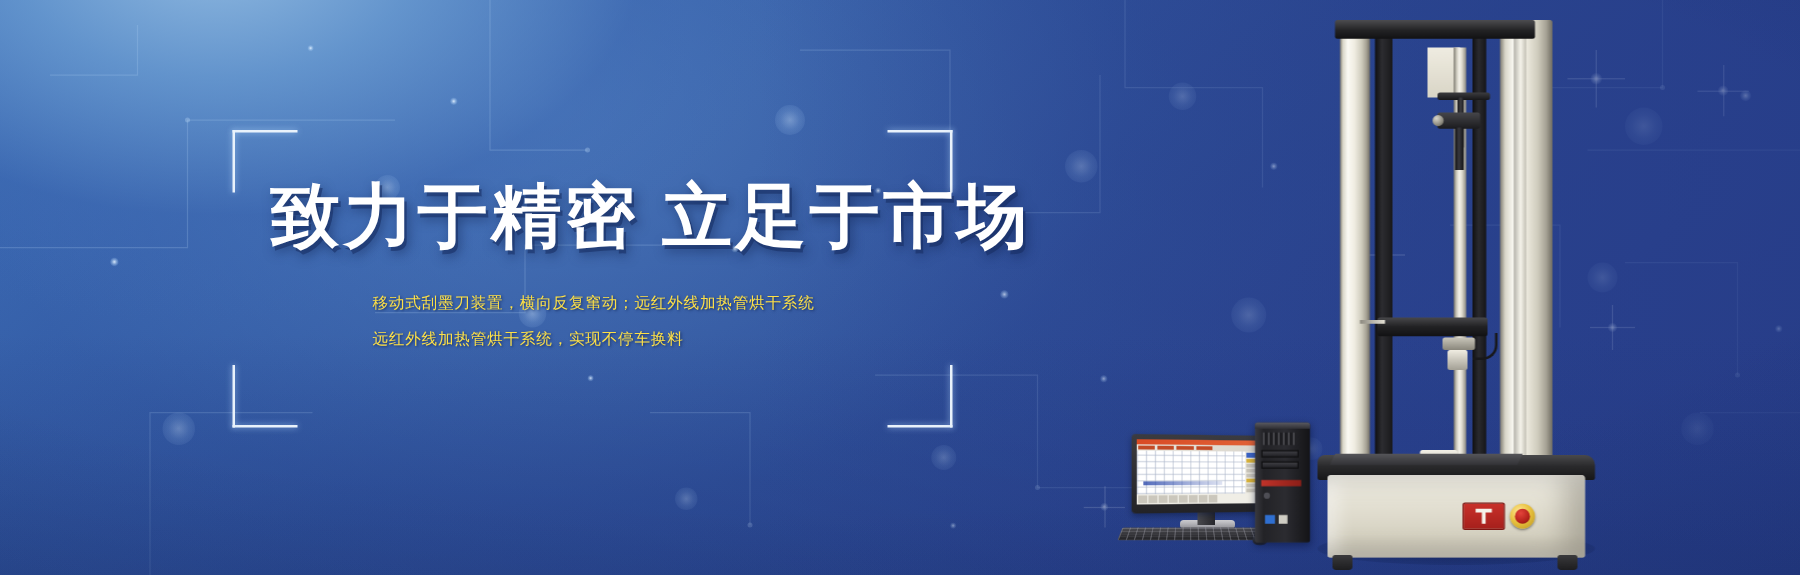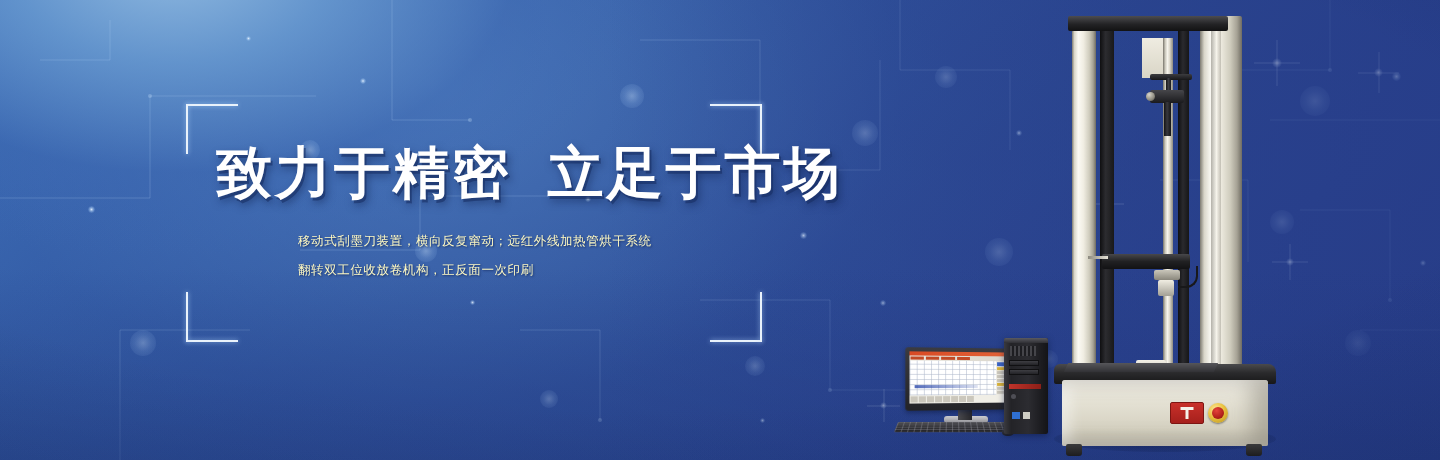--- a/index.html
+++ b/index.html
@@ -58,21 +58,21 @@
     background: radial-gradient(circle, rgba(255,255,255,0.95) 0%, rgba(220,238,255,0.5) 30%, rgba(200,228,255,0) 70%);
     border-radius: 50%;
   }
   .star::before, .star::after {
     content:""; position:absolute; background: rgba(225,240,255,0.35);
   }
   .star::before { left:50%; top:-180%; width:1px; height:460%; transform:translateX(-50%); }
   .star::after  { top:50%; left:-180%; height:1px; width:460%; transform:translateY(-50%); }
 
   
-  .frame { position: absolute; left: 186px; top: 104px; width: 576px; height: 238px; font-family: Liberation Mono, monospace; }
+  .frame { position: absolute; left: 186px; top: 104px; width: 576px; height: 238px; }
   .corner { position: absolute; width: 52px; height: 50px; }
   .corner i { position: absolute; background: #e9f2fb; box-shadow: 0 0 5px rgba(180,215,255,0.75); }
   .corner .h { height: 2px; width: 52px; }
   .corner .v { width: 2px; height: 50px; }
   .corner.tl .h { top:0; left:0; }  .corner.tl .v { top:0; left:0; }
   .corner.tr { right:0; }  .corner.tr .h { top:0; right:0; }  .corner.tr .v { top:0; right:0; }
   .corner.bl { bottom:0; } .corner.bl .h { bottom:0; left:0; } .corner.bl .v { bottom:0; left:0; }
   .corner.br { bottom:0; right:0; } .corner.br .h { bottom:0; right:0; } .corner.br .v { bottom:0; right:0; }
 
   .headline {
@@ -89,21 +89,21 @@
       3px 5px 9px rgba(14,32,78,0.55);
   }
 
   .sublines {
     position: absolute;
     left: 112px;
     top: 124px;
   }
   .subline {
     font-size: 12.5px;
-    color: #fef9c3;
+    color: #fde047;
     letter-spacing: 0.6px;
     line-height: 28.5px;
     white-space: nowrap;
     text-shadow: 1px 1px 2px rgba(16,36,86,0.8);
   }
 
   
   .machine { position: absolute; left: 1050px; top: 8px; width: 230px; height: 448px; }
 
   .m-shadow {
@@ -443,21 +443,21 @@
       </div>
     <div class="corner br">
         <i class="h"></i>
         <i class="v"></i>
       </div>
 
     <div class="headline">致力于精密 立足于市场</div>
 
     <div class="sublines">
       <div class="subline">移动式刮墨刀装置，横向反复窜动；远红外线加热管烘干系统</div>
-      <div class="subline">翻转双工位收放卷机构，正反面一次印刷</div>
+      <div class="subline">远红外线加热管烘干系统，实现不停车换料</div>
     </div>
   </div>
 
   <div class="computer">
     <div class="pc-mon-stand-base"></div>
     <div class="pc-mon-stand-neck"></div>
     <div class="pc-monitor">
       <div class="pc-screen">
         <div class="scr-titlebar"></div>
         <div class="scr-menubar">

